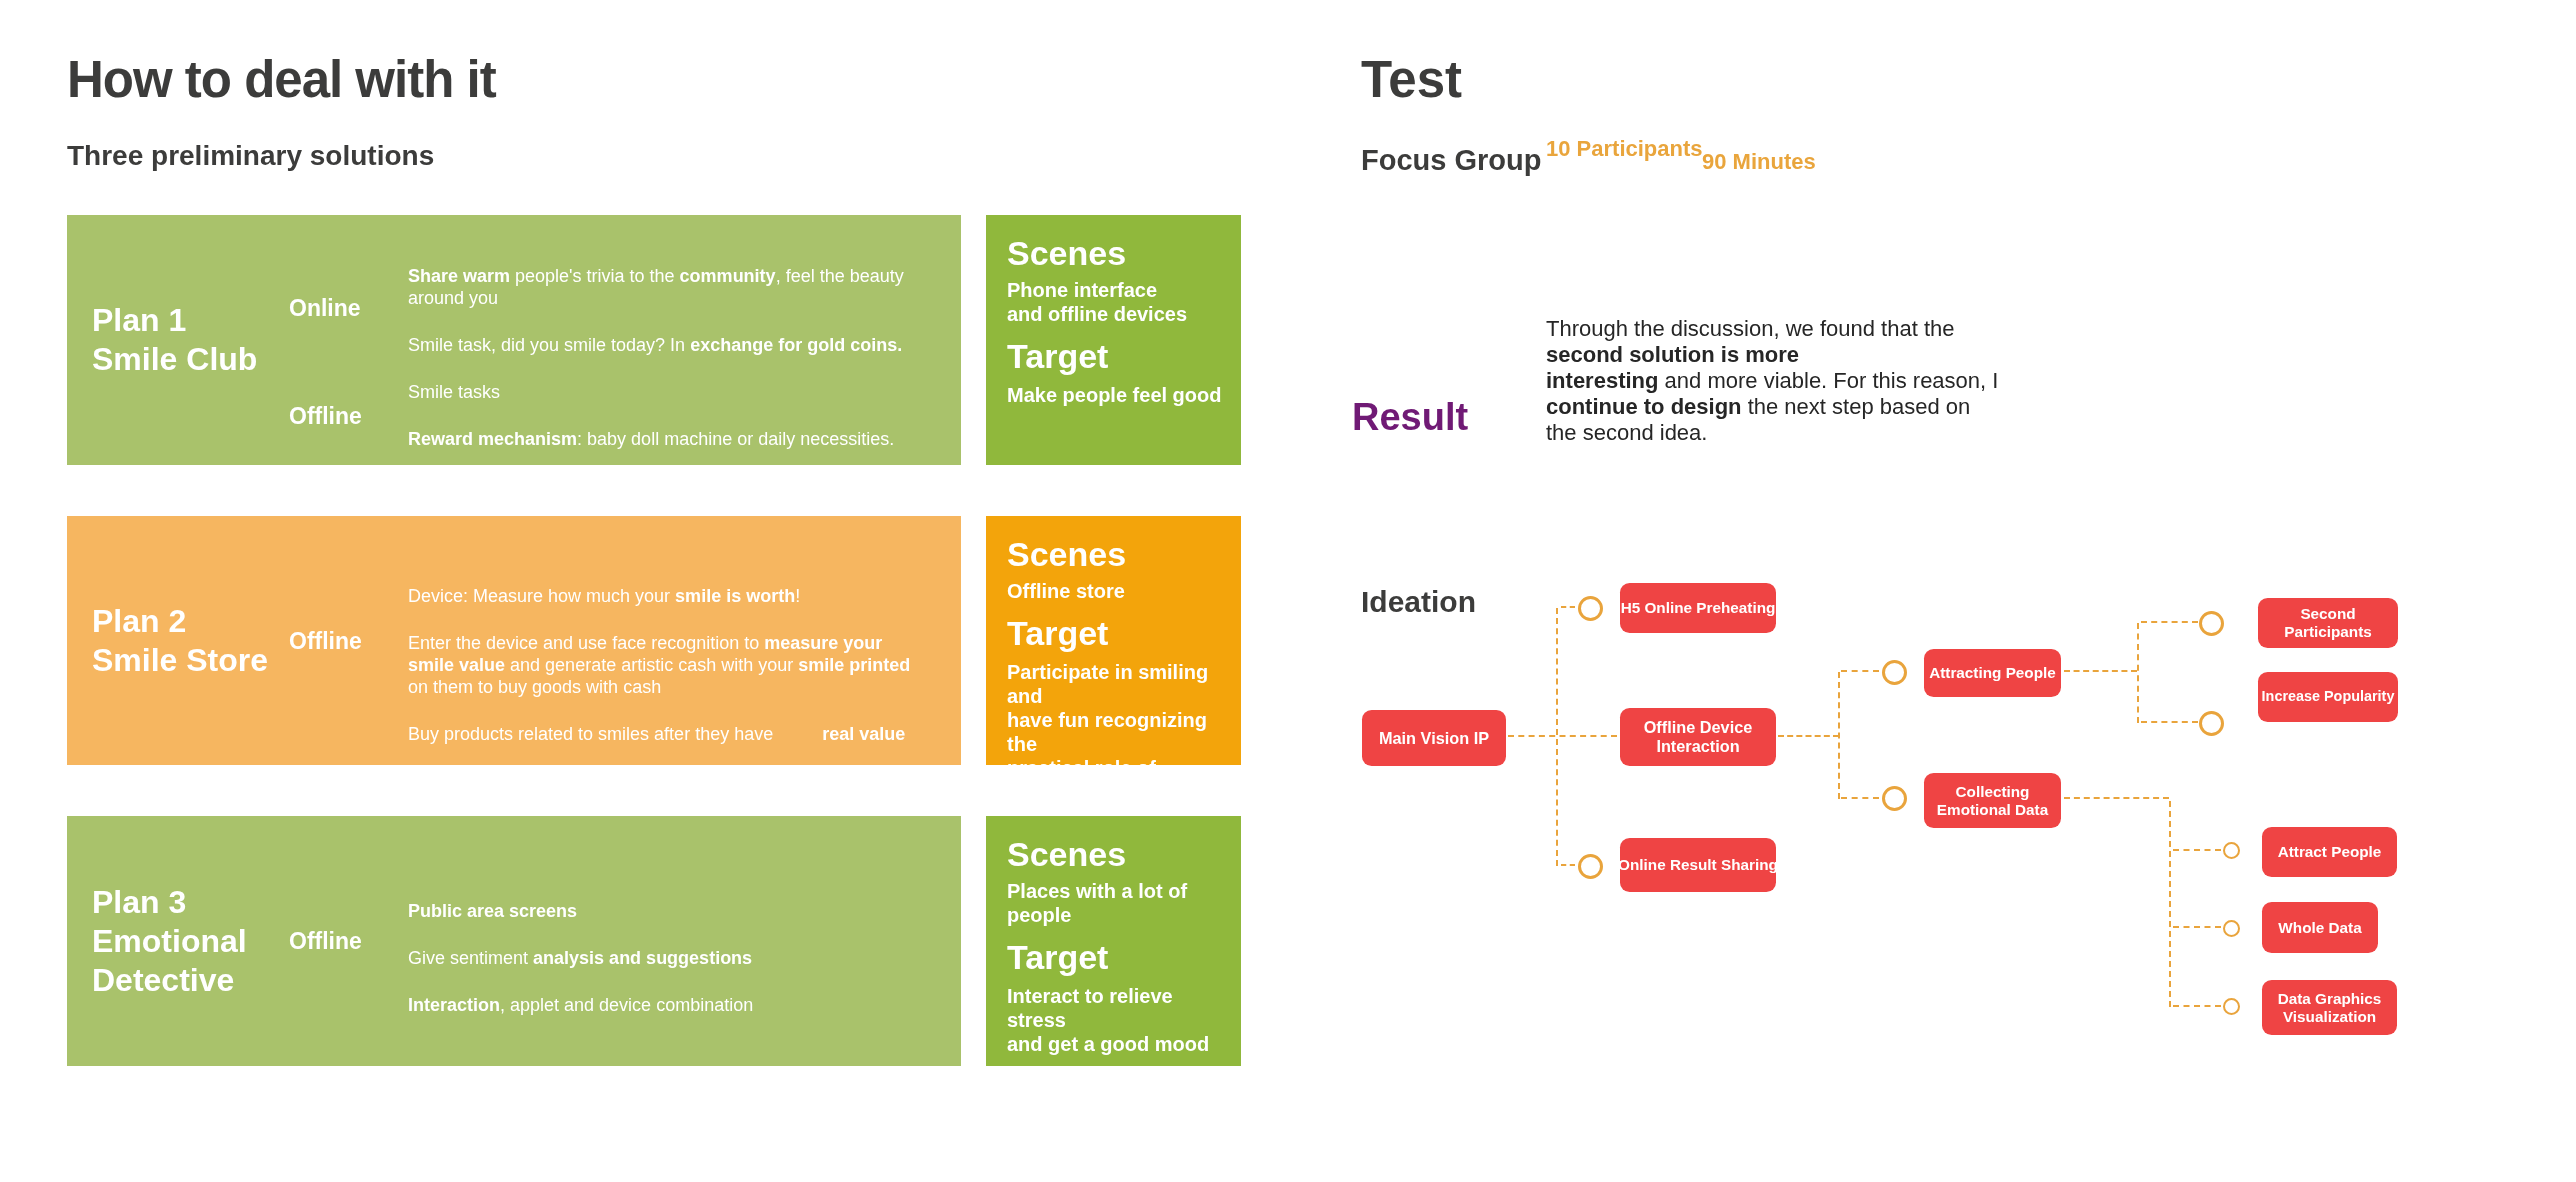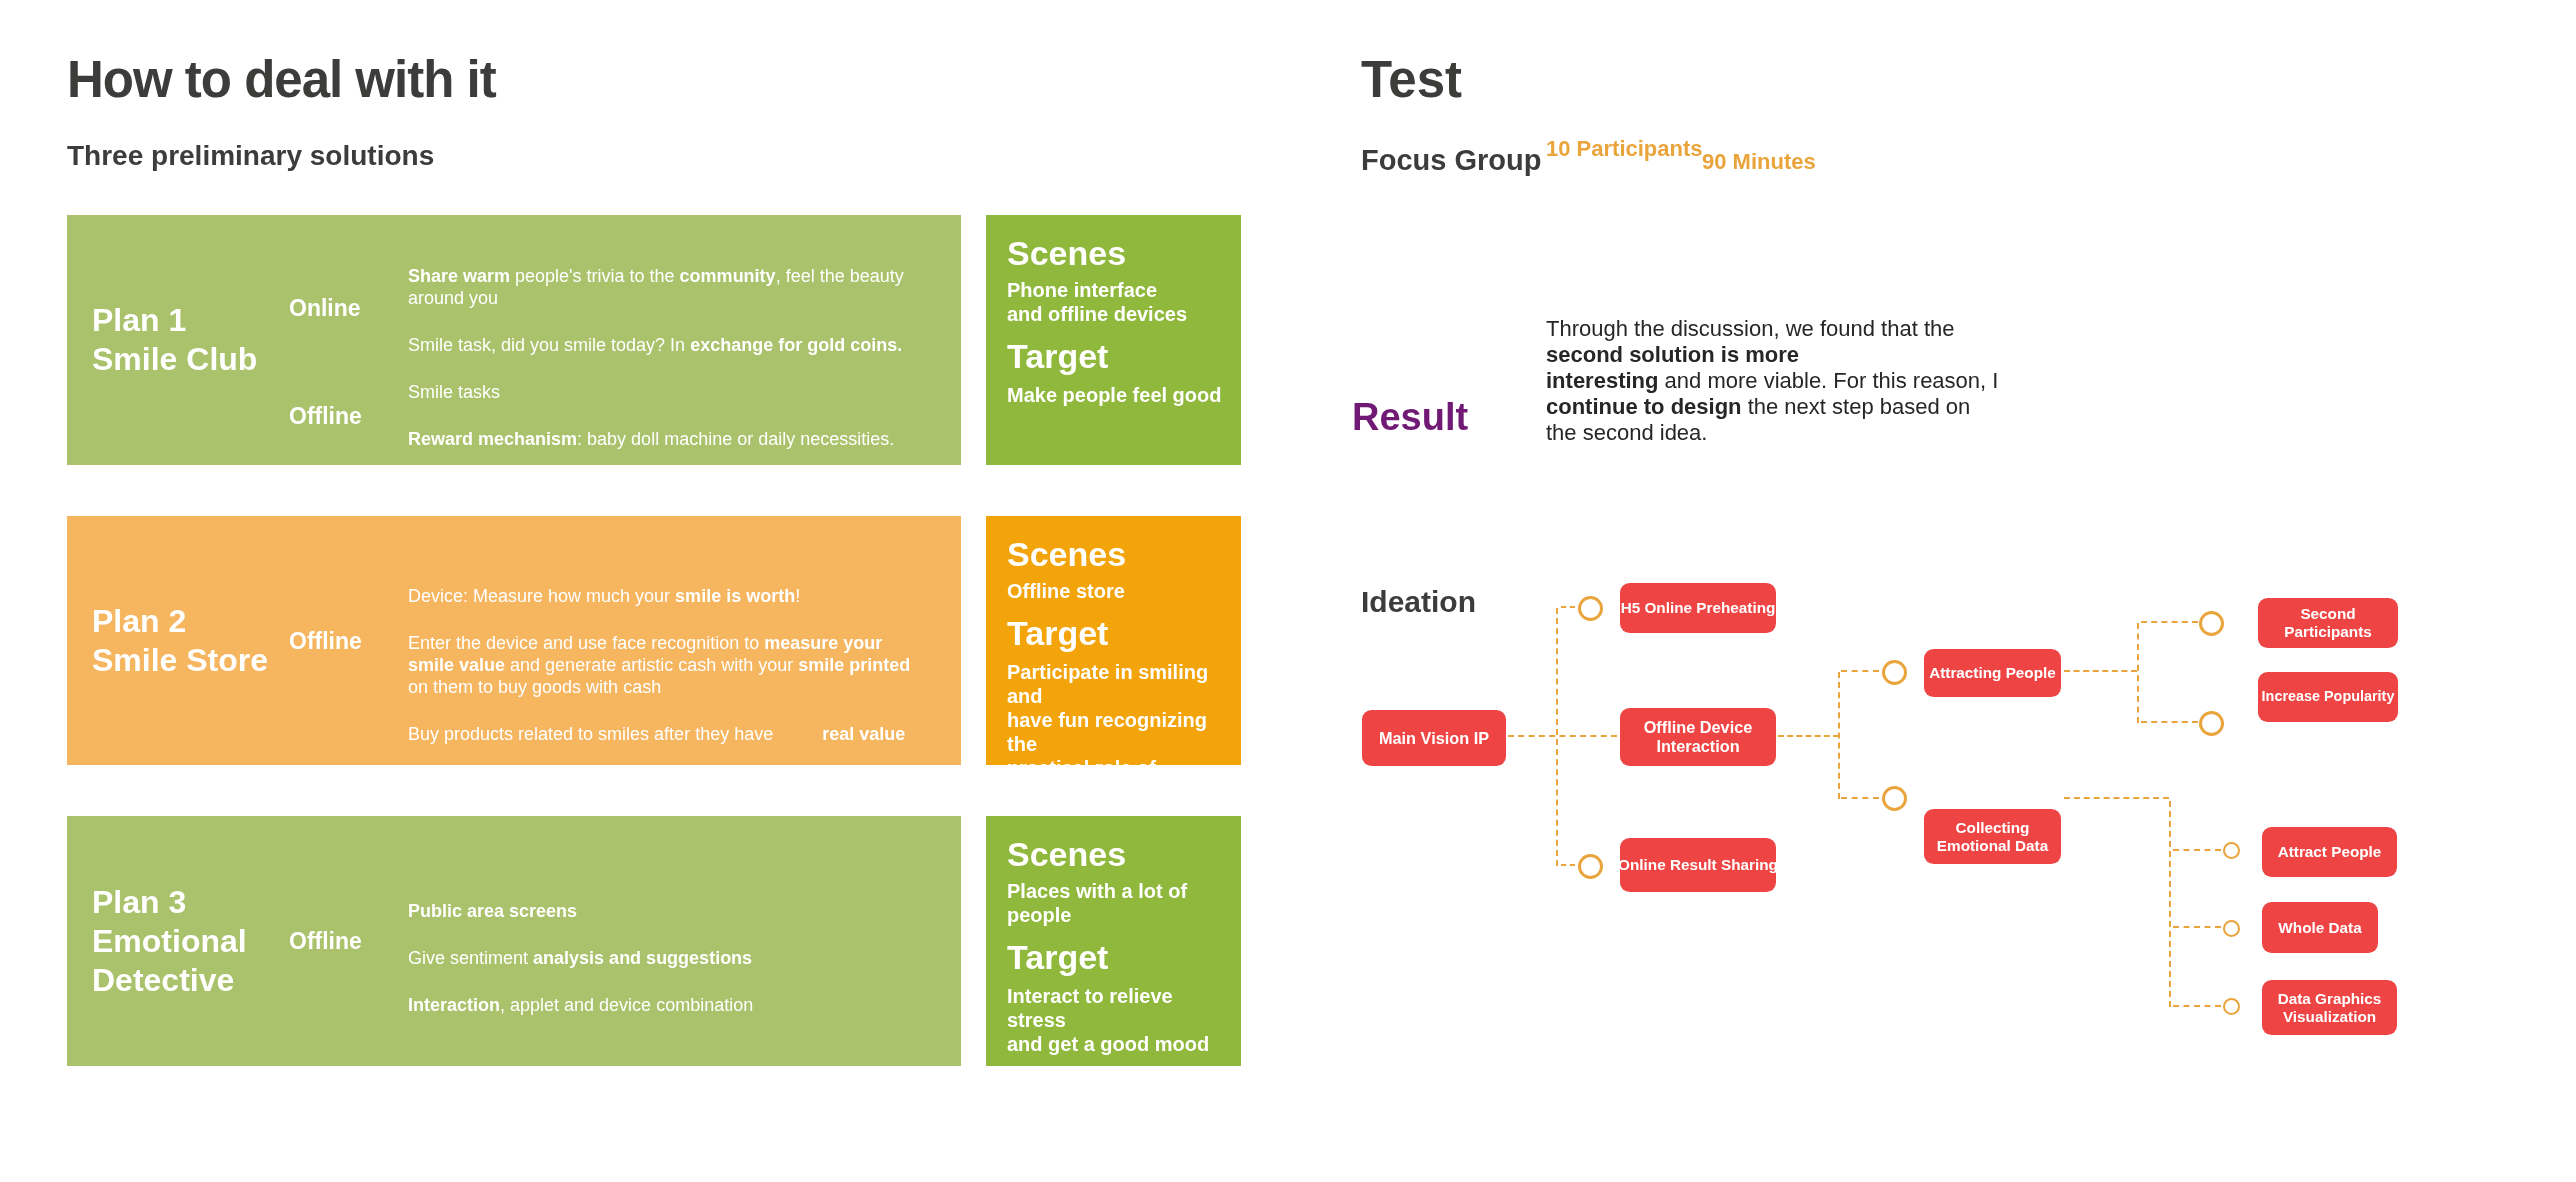--- a/index.html
+++ b/index.html
@@ -160,21 +160,21 @@
       <div class="dg-box" style="left: 1620px; top: 708px; width: 156px; height: 58px;">
         <div>Offline Device</div>
         <div>Interaction</div>
       </div>
       <div class="dg-box" style="left: 1620px; top: 838px; width: 156px; height: 54px; font-size: 15.3px; line-height: 18px; white-space: nowrap;">
         <div>Online Result Sharing</div>
       </div>
       <div class="dg-box" style="left: 1924px; top: 649px; width: 137px; height: 48px; font-size: 15.3px; line-height: 18px; white-space: nowrap;">
         <div>Attracting People</div>
       </div>
-      <div class="dg-box" style="left: 1924px; top: 773px; width: 137px; height: 55px; font-size: 15.3px; line-height: 18px; margin-top: 36px;">
+      <div class="dg-box" style="left: 1924px; top: 773px; width: 137px; height: 55px; font-size: 15.3px; line-height: 18px;">
         <div>Collecting</div>
         <div>Emotional Data</div>
       </div>
       <div class="dg-box" style="left: 2258px; top: 598px; width: 140px; height: 50px; font-size: 15.3px; line-height: 18px;">
         <div>Second</div>
         <div>Participants</div>
       </div>
       <div class="dg-box" style="left: 2258px; top: 672px; width: 140px; height: 50px; font-size: 14.4px; line-height: 17.3px; white-space: nowrap;">
         <div>Increase Popularity</div>
       </div>

